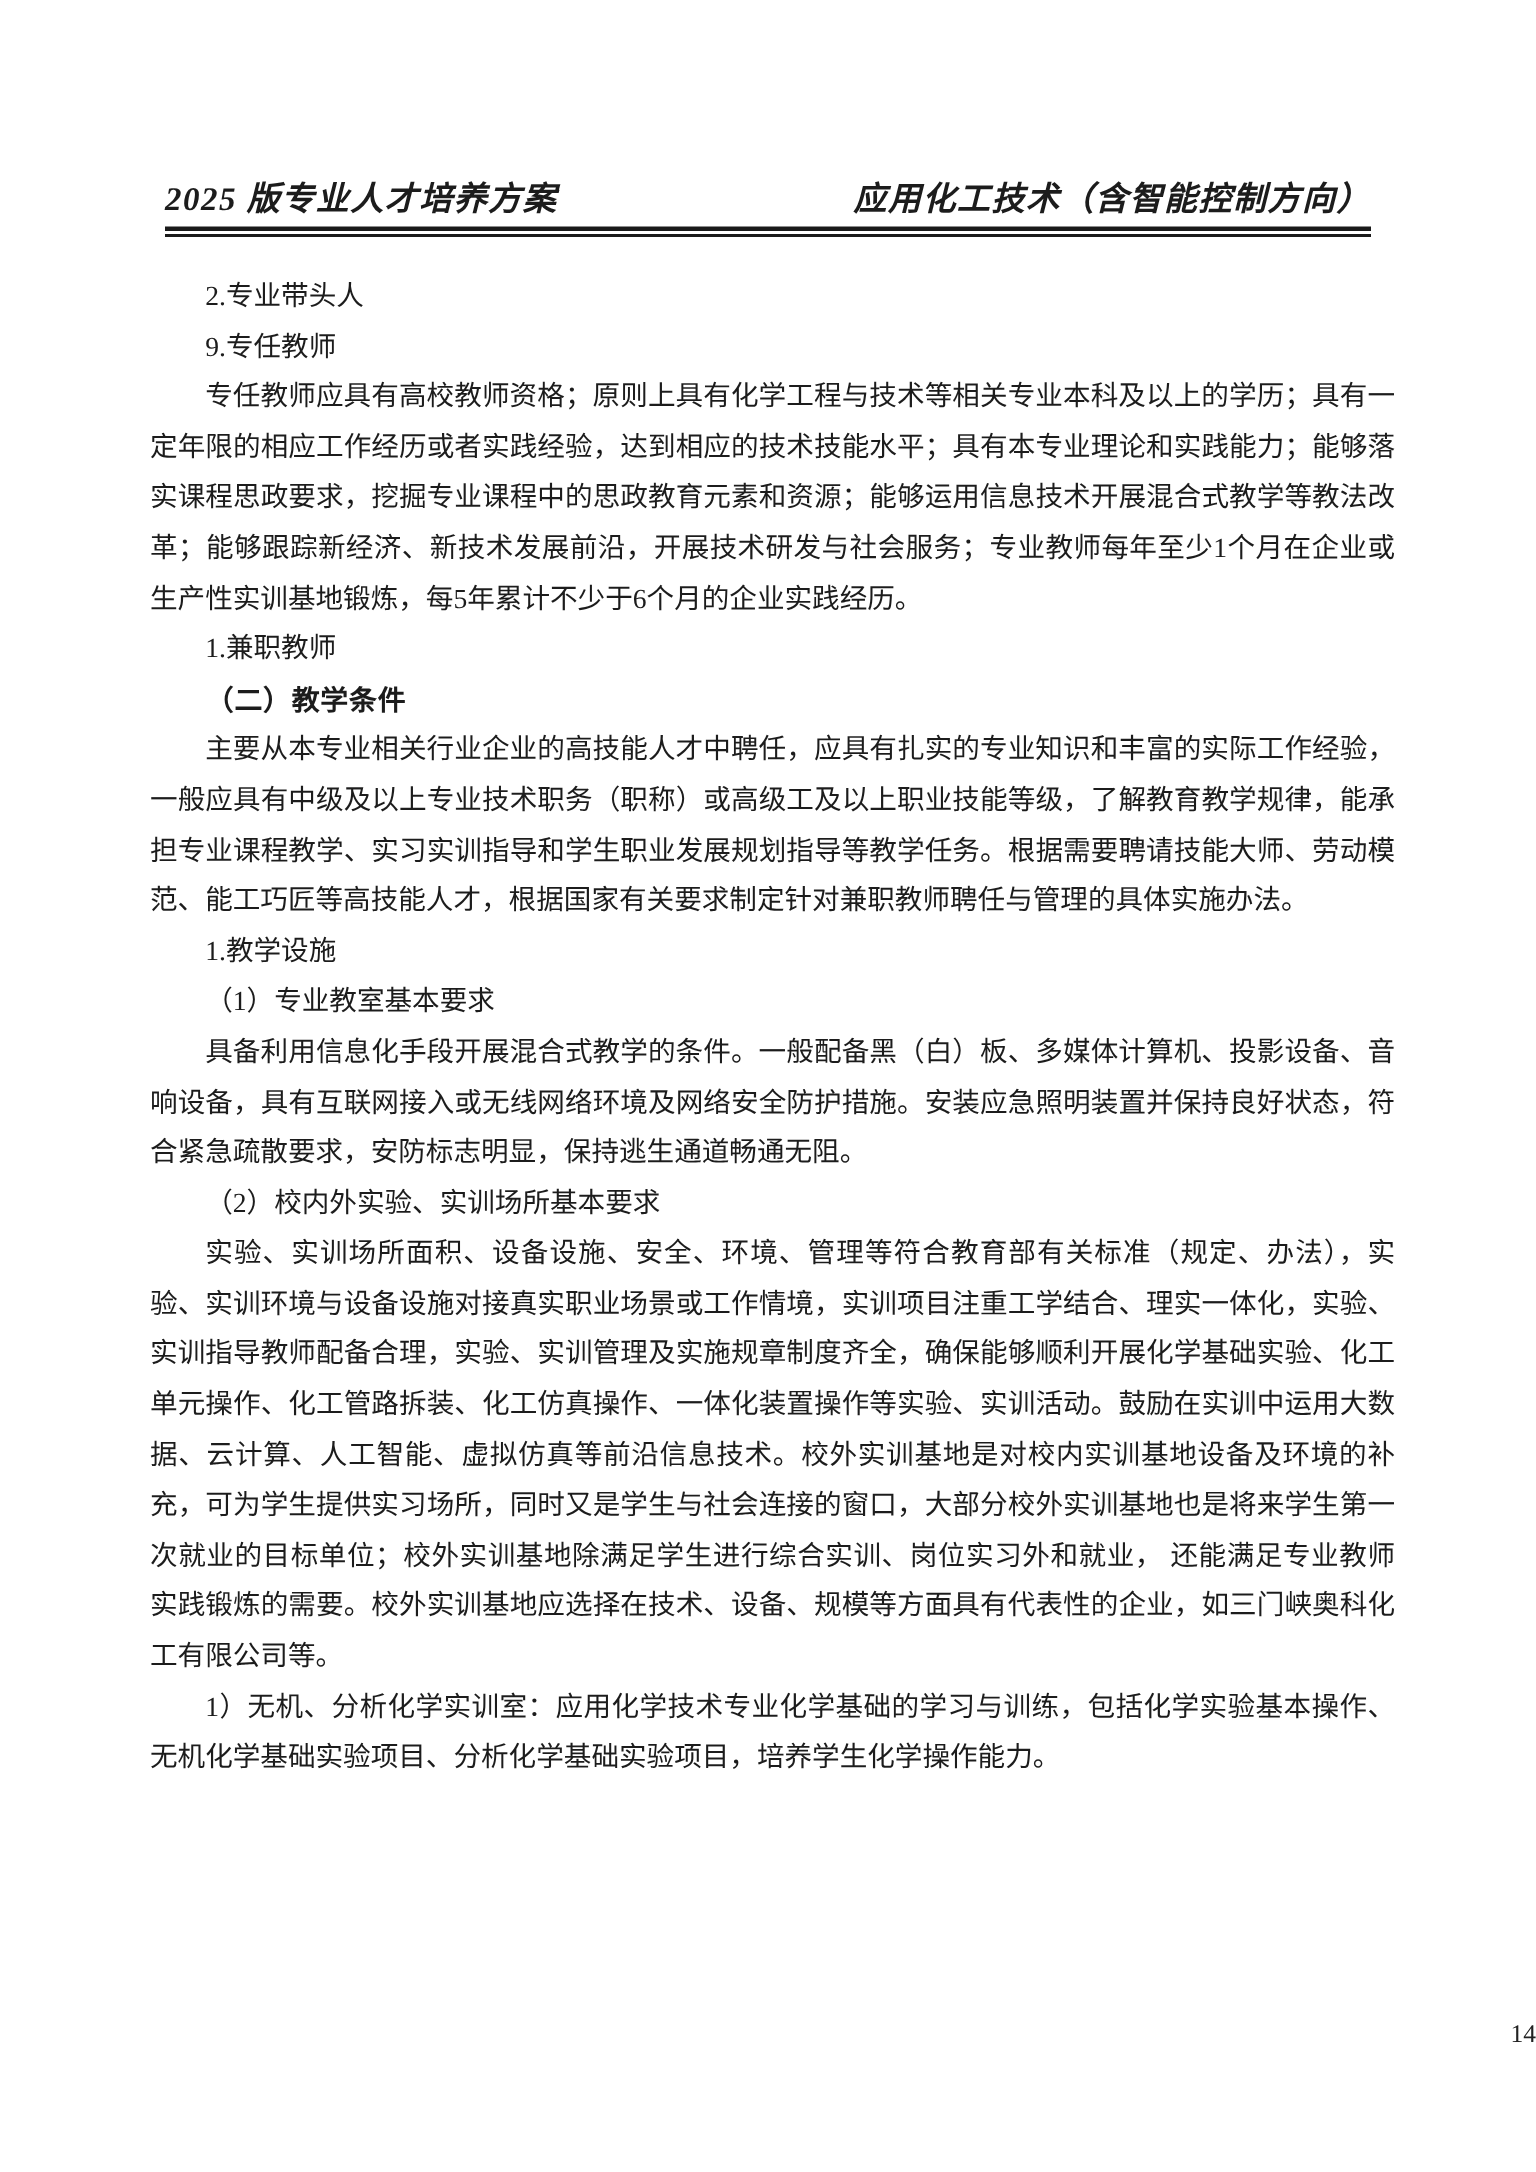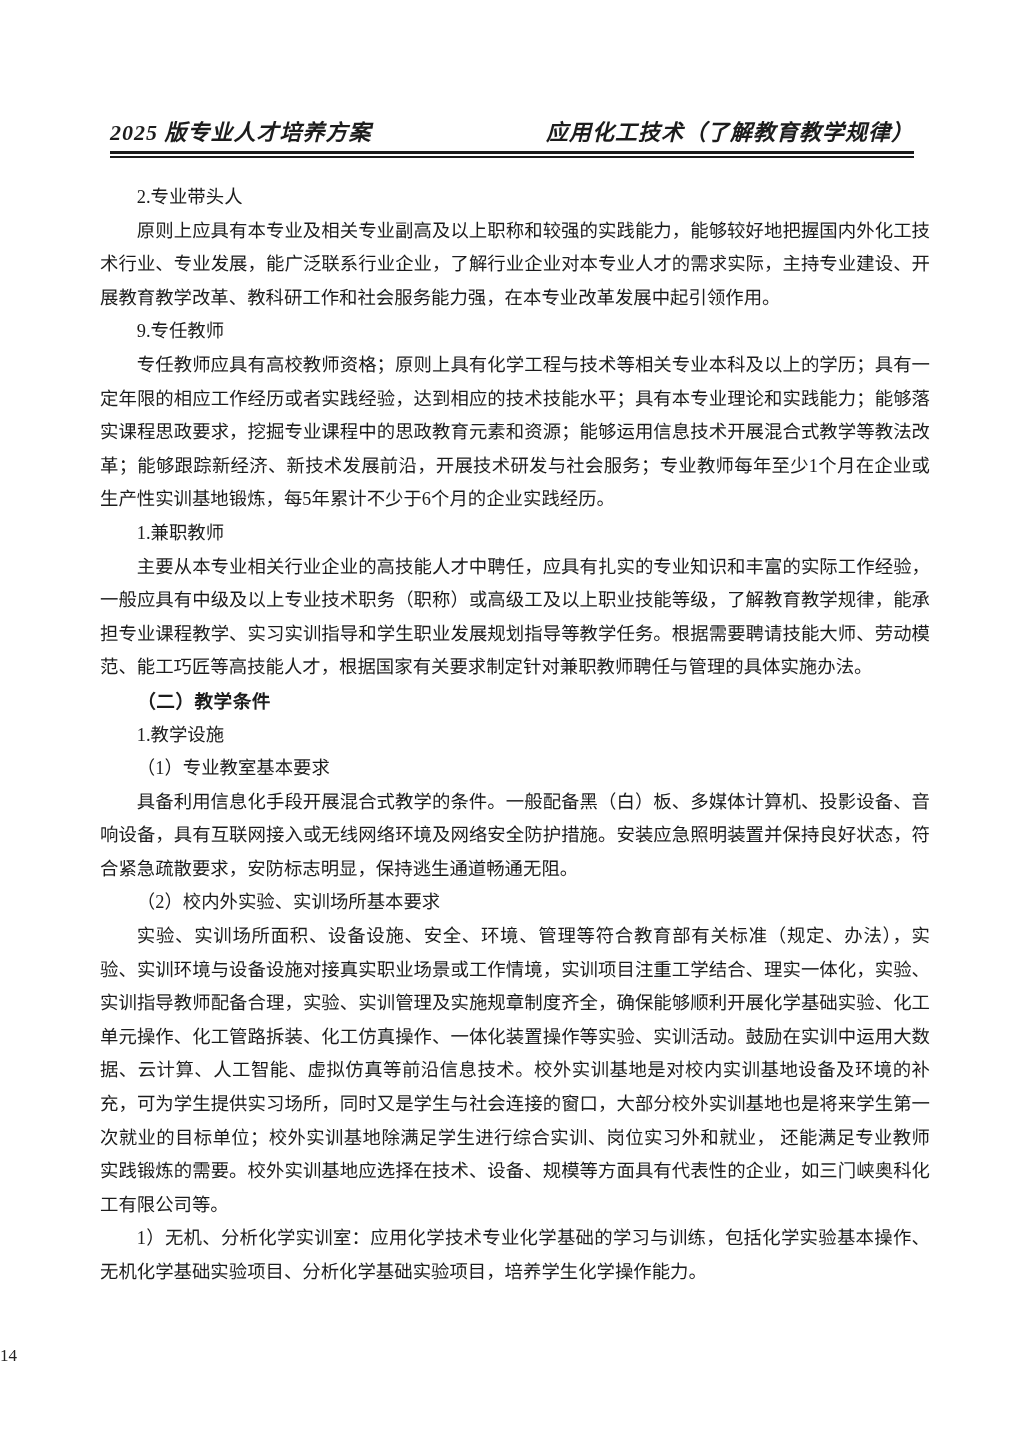--- a/index.html
+++ b/index.html
@@ -68,50 +68,49 @@
     font-family: "Liberation Sans", "DejaVu Sans", sans-serif;
     font-size: 18.6px;
     letter-spacing: 0.5px;
   }
   
   .footer {
     position: absolute;
     left: 0;
     right: 0;
     top: 1346px;
-    text-align: left;
+    text-align: right;
     font-size: 17px;
     color: #222222;
   }
 </style>
 </head>
 <body>
 
 <div class="page">
 
   <div class="header">
     <div class="header-titles">
       <span>2025 版专业人才培养方案</span>
-      <span>应用化工技术（了解教育教学规律）</span>
+      <span>应用化工技术（含智能控制方向）</span>
     </div>
     <div class="header-rule">
       <div class="rule-thick"></div>
       <div class="rule-gap"></div>
       <div class="rule-thin"></div>
     </div>
   </div>
 
   <div class="content">
     <p class="block">2.专业带头人</p>
-    <p class="block">原则上应具有本专业及相关专业副高及以上职称和较强的实践能力，能够较好地把握国内外化工技术行业、专业发展，能广泛联系行业企业，了解行业企业对本专业人才的需求实际，主持专业建设、开展教育教学改革、教科研工作和社会服务能力强，在本专业改革发展中起引领作用。</p>
     <p class="block">9.专任教师</p>
     <p class="block">专任教师应具有高校教师资格；原则上具有化学工程与技术等相关专业本科及以上的学历；具有一定年限的相应工作经历或者实践经验，达到相应的技术技能水平；具有本专业理论和实践能力；能够落实课程思政要求，挖掘专业课程中的思政教育元素和资源；能够运用信息技术开展混合式教学等教法改革；能够跟踪新经济、新技术发展前沿，开展技术研发与社会服务；专业教师每年至少1个月在企业或生产性实训基地锻炼，每5年累计不少于6个月的企业实践经历。</p>
     <p class="block">1.兼职教师</p>
+    <p class="block bold-hei">（二）教学条件</p>
     <p class="block">主要从本专业相关行业企业的高技能人才中聘任，应具有扎实的专业知识和丰富的实际工作经验，一般应具有中级及以上专业技术职务（职称）或高级工及以上职业技能等级，了解教育教学规律，能承担专业课程教学、实习实训指导和学生职业发展规划指导等教学任务。根据需要聘请技能大师、劳动模范、能工巧匠等高技能人才，根据国家有关要求制定针对兼职教师聘任与管理的具体实施办法。</p>
-    <p class="block bold-hei">（二）教学条件</p>
     <p class="block">1.教学设施</p>
     <p class="block">（1）专业教室基本要求</p>
     <p class="block">具备利用信息化手段开展混合式教学的条件。一般配备黑（白）板、多媒体计算机、投影设备、音响设备，具有互联网接入或无线网络环境及网络安全防护措施。安装应急照明装置并保持良好状态，符合紧急疏散要求，安防标志明显，保持逃生通道畅通无阻。</p>
     <p class="block">（2）校内外实验、实训场所基本要求</p>
     <p class="block">实验、实训场所面积、设备设施、安全、环境、管理等符合教育部有关标准（规定、办法），实验、实训环境与设备设施对接真实职业场景或工作情境，实训项目注重工学结合、理实一体化，实验、实训指导教师配备合理，实验、实训管理及实施规章制度齐全，确保能够顺利开展化学基础实验、化工单元操作、化工管路拆装、化工仿真操作、一体化装置操作等实验、实训活动。鼓励在实训中运用大数据、云计算、人工智能、虚拟仿真等前沿信息技术。校外实训基地是对校内实训基地设备及环境的补充，可为学生提供实习场所，同时又是学生与社会连接的窗口，大部分校外实训基地也是将来学生第一次就业的目标单位；校外实训基地除满足学生进行综合实训、岗位实习外和就业， 还能满足专业教师实践锻炼的需要。校外实训基地应选择在技术、设备、规模等方面具有代表性的企业，如三门峡奥科化工有限公司等。</p>
     <p class="block">1）无机、分析化学实训室：应用化学技术专业化学基础的学习与训练，包括化学实验基本操作、无机化学基础实验项目、分析化学基础实验项目，培养学生化学操作能力。</p>
   </div>
 
   <div class="footer">
     <span>14</span>

